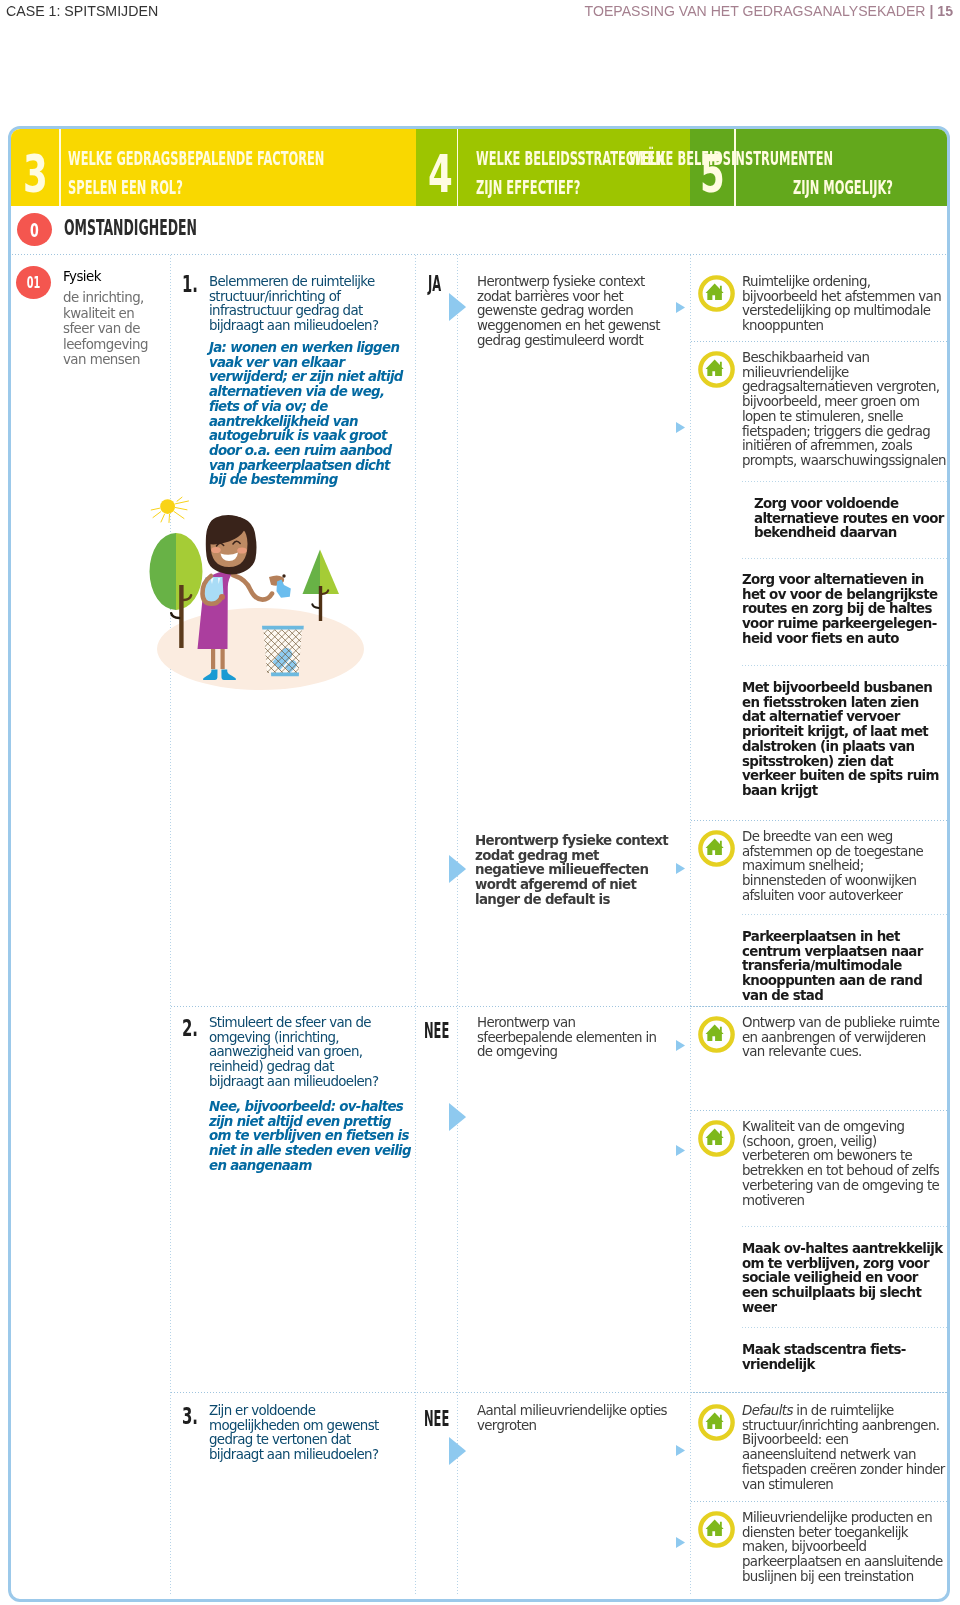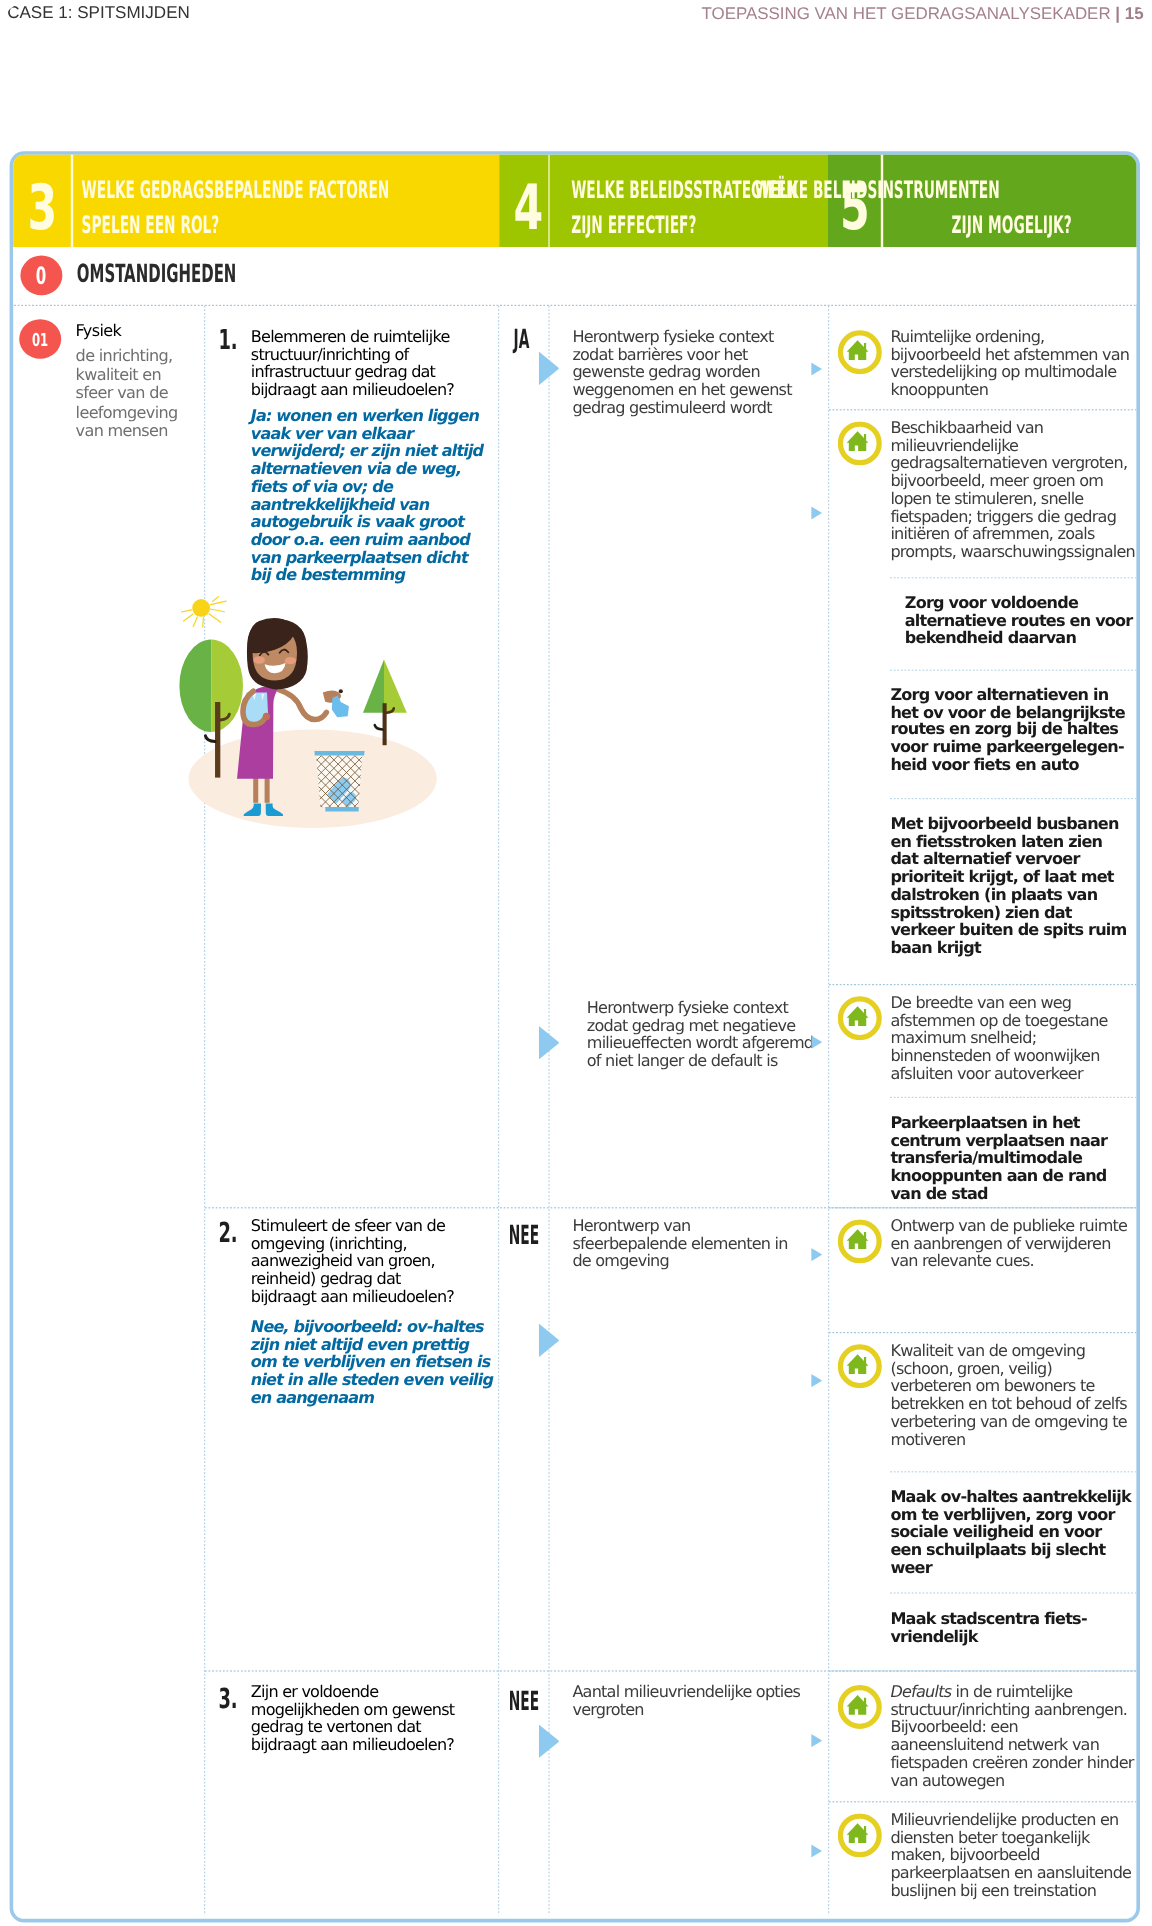--- a/index.html
+++ b/index.html
@@ -61,21 +61,21 @@
 
   
   .c1b{position:absolute;left:16px;width:35px;height:33px;font-size:15px;}
   .c1name{position:absolute;left:63px;font-size:13.4px;color:#000000;letter-spacing:-0.5px;}
   .c1sub{position:absolute;left:63px;width:92px;font-size:13.4px;letter-spacing:-0.55px;
          color:#6f6f6f;line-height:15.6px;}
 
   .qnum{position:absolute;font-size:23px;font-weight:bold;color:#1f1f1f;
         font-family:"DejaVu Sans",sans-serif;font-stretch:condensed;}
   .qnum>span{display:inline-block;transform:scaleX(.72);transform-origin:left center;}
-  .qtxt{position:absolute;font-size:13.4px;color:#000000;line-height:14.7px;letter-spacing:-0.65px;}
+  .qtxt{position:absolute;font-size:13.4px;color:#0c4a6e;line-height:14.7px;letter-spacing:-0.65px;}
   .qans{position:absolute;font-size:13.4px;color:#0369a1;line-height:14.7px;
         letter-spacing:-0.7px;font-weight:bold;font-style:italic;}
 
   .yn{position:absolute;font-size:22px;font-weight:bold;color:#1f1f1f;
       font-family:"DejaVu Sans",sans-serif;font-stretch:condensed;white-space:nowrap;}
   .yn>span{display:inline-block;transform:scaleX(.58);transform-origin:left center;}
 
   .stxt{position:absolute;font-size:13.4px;color:#3c3c3c;line-height:14.7px;letter-spacing:-0.65px;}
 
   .itxt{position:absolute;font-size:13.4px;color:#3c3c3c;line-height:14.7px;letter-spacing:-0.65px;}
@@ -160,21 +160,21 @@
   <div class="qans" style="left:209px;top:1100px;width:205px;">Nee, bijvoorbeeld: ov-haltes zijn niet altijd even prettig om te verblijven en fietsen is niet in alle steden even veilig en aangenaam</div>
 
   <div class="qnum" style="left:182px;top:1403px;"><span>3.</span></div>
   <div class="qtxt" style="left:209px;top:1404px;width:182px;">Zijn er voldoende mogelijkheden om gewenst gedrag te vertonen dat bijdraagt aan milieudoelen?</div>
 
   <div class="yn" style="left:428px;top:271px;"><span>JA</span></div>
   <div class="yn" style="left:424px;top:1018px;"><span>NEE</span></div>
   <div class="yn" style="left:424px;top:1406px;"><span>NEE</span></div>
 
   <div class="stxt" style="left:477px;top:275px;width:192px;">Herontwerp fysieke context zodat barrières voor het gewenste gedrag worden weggenomen en het gewenst gedrag gestimuleerd wordt</div>
-  <div class="stxt" style="left:489px;top:834px;width:196px;">Herontwerp fysieke context zodat gedrag met negatieve milieueffecten wordt afgeremd of niet langer de default is</div>
+  <div class="stxt" style="left:475px;top:834px;width:196px;font-weight:bold;">Herontwerp fysieke context zodat gedrag met negatieve milieueffecten wordt afgeremd of niet langer de default is</div>
   <div class="stxt" style="left:477px;top:1016px;width:182px;">Herontwerp van sfeerbepalende elementen in de omgeving</div>
   <div class="stxt" style="left:477px;top:1404px;width:200px;">Aantal milieuvriendelijke opties vergroten</div>
 
 <svg class="illus" style="left:145px;top:490px;width:240px;height:212px;" viewBox="0 0 240 212">
 <defs>
         <clipPath id="binclip">
           <path d="M118.5 139.5 L157 139.5 L153.5 183 L122 183 Z"></path>
         </clipPath>
 <clipPath id="bagclip">
           <path d="M60.5 88 q-4 8 -2.5 16 q1.5 8 7 8 q7 0 12 -5 l-0.5 -19 z"></path>
@@ -344,21 +344,21 @@
   <div class="itxt b" style="left:742px;top:1242px;width:203px;">Maak ov-haltes aantrekkelijk om te verblijven, zorg voor sociale veiligheid en voor een schuilplaats bij slecht weer</div>
 
   <div class="hdot pale" style="left:741px;top:1327px;width:206px;"></div>
   <div class="itxt b" style="left:742px;top:1343px;width:203px;">Maak stadscentra fiets-vriendelijk</div>
 
   <div class="hdot" style="left:690px;top:1392px;width:257px;"></div>
   <svg class="hicon" style="left:698px;top:1404px;" viewBox="0 0 42 42">
       <circle cx="21" cy="21" r="18.3" fill="none" stroke="#e5d021" stroke-width="5"></circle>
       <path d="M18.9 9.6 L24.9 16.0 L24.9 12.2 L27.0 12.2 L27.0 18.2 L29.1 20.5 L27.1 20.5 L27.1 28.3 L19.4 28.3 L19.4 23.1 L16.3 23.1 L16.3 28.3 L10.6 28.3 L10.6 20.5 L8.6 20.5 Z" fill="#7eb81c"></path>
     </svg>
-  <div class="itxt" style="left:742px;top:1404px;width:203px;"><i>Defaults</i><span> in de ruimtelijke structuur/inrichting aanbrengen. Bijvoorbeeld: een aaneensluitend netwerk van fietspaden creëren zonder hinder van autowegen</span></div>
+  <div class="itxt" style="left:742px;top:1404px;width:203px;"><i>Defaults</i><span> in de ruimtelijke structuur/inrichting aanbrengen. Bijvoorbeeld: een aaneensluitend netwerk van fietspaden creëren zonder hinder van stimuleren</span></div>
 
   <div class="hdot" style="left:690px;top:1501px;width:257px;"></div>
   <svg class="hicon" style="left:698px;top:1511px;" viewBox="0 0 42 42">
       <circle cx="21" cy="21" r="18.3" fill="none" stroke="#e5d021" stroke-width="5"></circle>
       <path d="M18.9 9.6 L24.9 16.0 L24.9 12.2 L27.0 12.2 L27.0 18.2 L29.1 20.5 L27.1 20.5 L27.1 28.3 L19.4 28.3 L19.4 23.1 L16.3 23.1 L16.3 28.3 L10.6 28.3 L10.6 20.5 L8.6 20.5 Z" fill="#7eb81c"></path>
     </svg>
   <div class="itxt" style="left:742px;top:1511px;width:203px;">Milieuvriendelijke producten en diensten beter toegankelijk maken, bijvoorbeeld parkeerplaatsen en aansluitende buslijnen bij een treinstation</div>
 </div>
 
 </body></html>

